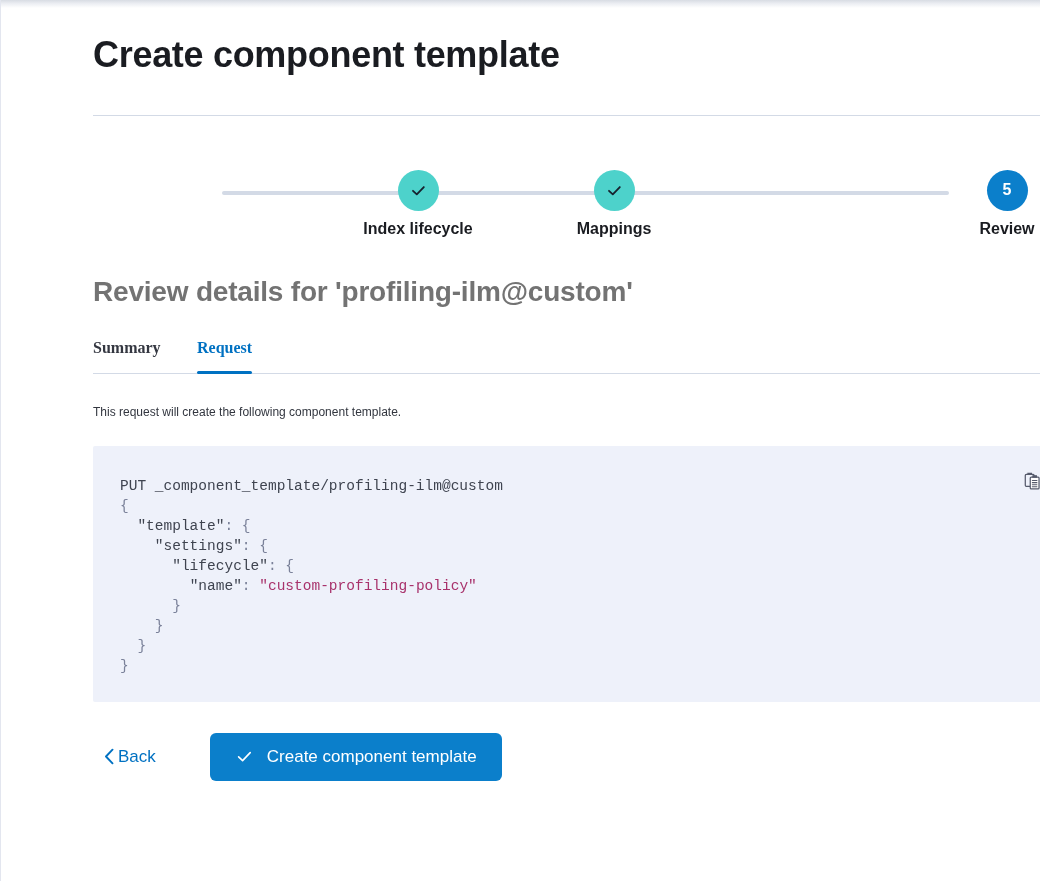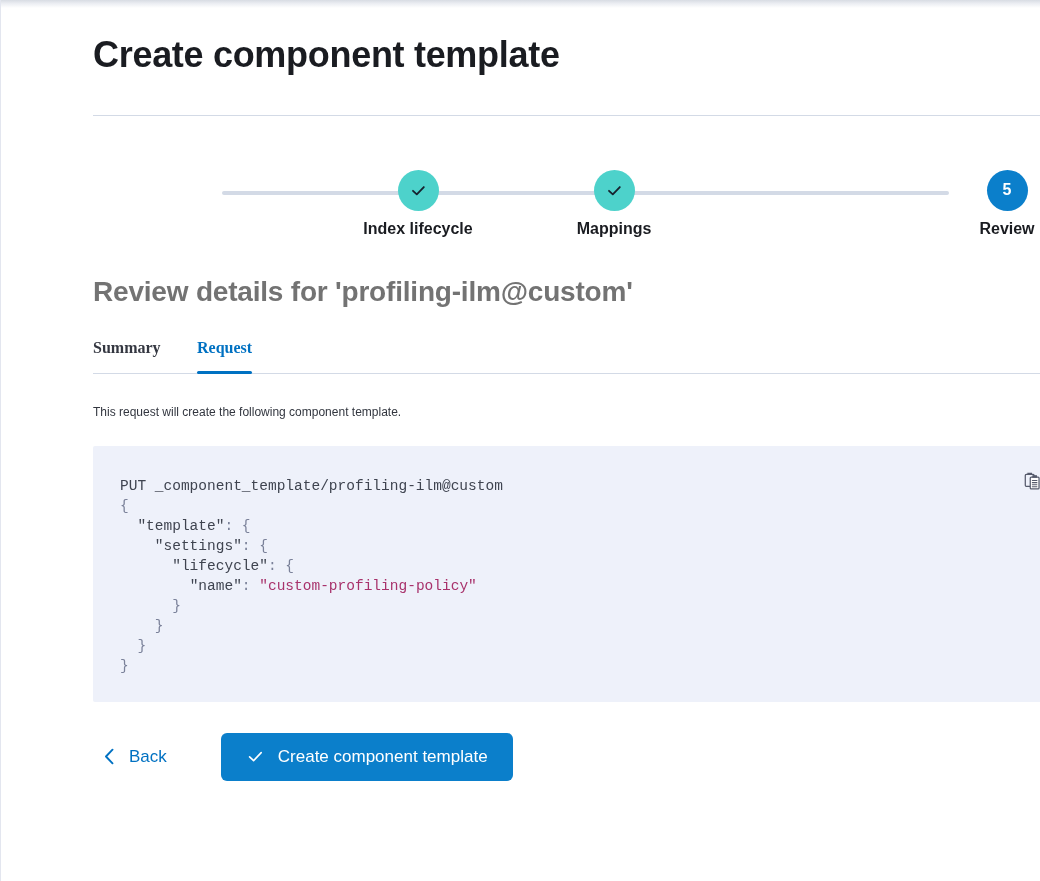--- a/index.html
+++ b/index.html
@@ -211,21 +211,21 @@
   
   .actions {
     display: flex;
     align-items: center;
     margin-top: 31px;
     height: 48px;
   }
   .back-btn {
     display: inline-flex;
     align-items: center;
-    gap: 13px;
+    gap: 2px;
     background: none;
     border: none;
     cursor: pointer;
     padding: 6px 12px 6px 10px;
     font-family: inherit;
     font-size: 17px;
     font-weight: normal;
     color: #0071c2;
     line-height: 24px;
   }

